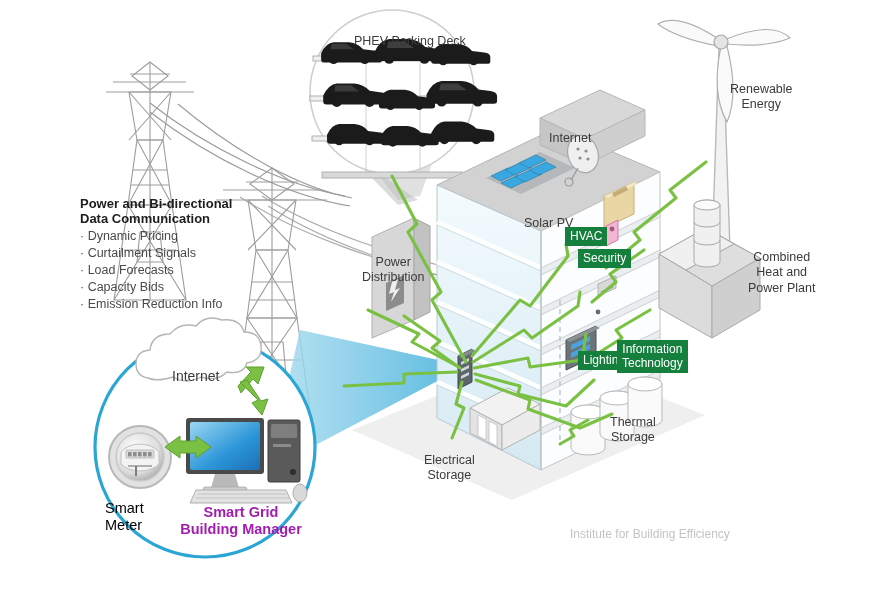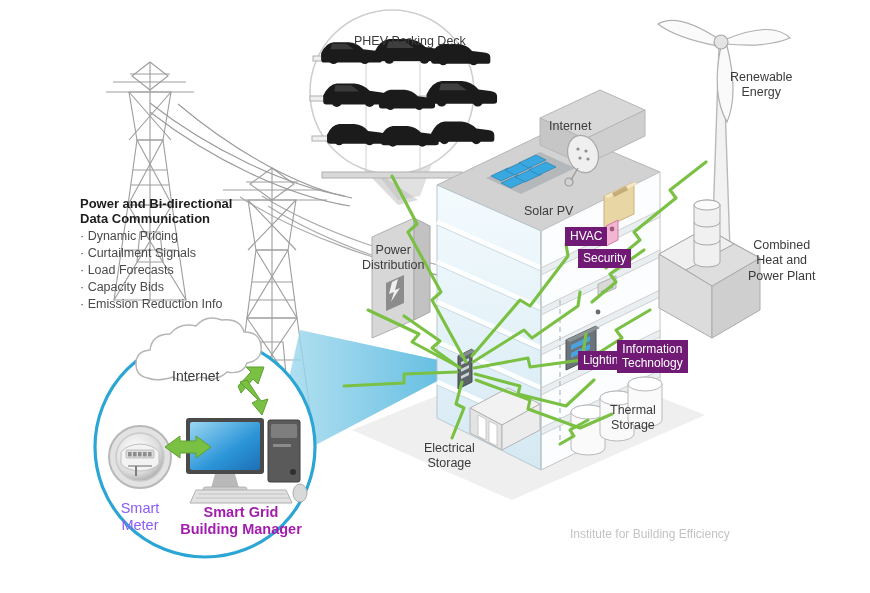--- a/index.html
+++ b/index.html
@@ -1,28 +1,28 @@
 <!DOCTYPE html>
 <html><head>
 <meta charset="utf-8">
 <title>Smart Grid Building Diagram</title>
 <style>
   html,body{margin:0;padding:0;background:#ffffff;}
   body{font-family:"Liberation Sans",sans-serif;}
   #stage{position:relative;width:870px;height:593px;background:#ffffff;overflow:hidden;}
   #art{position:absolute;left:0;top:0;width:870px;height:593px;}
-  .lbl{position:absolute;color:#3b3b3b;font-size:12.5px;line-height:1.22;white-space:pre;}
+  .lbl{position:absolute;color:#3b3b3b;font-size:12.5px;line-height:1.22;white-space:pre;margin-top:12px;}
   .lbl.c{text-align:center;}
-  .green-chip{position:absolute;background:#701a75;color:#ffffff;font-size:12px;
+  .green-chip{position:absolute;background:#15803d;color:#ffffff;font-size:12px;
     line-height:1.18;padding:2px 5px 3px 5px;white-space:pre;text-align:center;}
   .hdr{position:absolute;color:#1d1d1d;font-size:13px;font-weight:bold;line-height:1.25;white-space:pre;}
   .bul{position:absolute;color:#4a4a4a;font-size:12.5px;line-height:1.42;white-space:pre;}
   #credit{position:absolute;color:#c3c3c3;font-size:12px;white-space:pre;}
-  #smart-meter-txt{position:absolute;color:#8b5cf6;font-size:14.5px;line-height:1.2;
-    text-align:center;white-space:pre;}
+  #smart-meter-txt{position:absolute;color:#000000;font-size:14.5px;line-height:1.2;
+    text-align:left;white-space:pre;}
   #sgbm-txt{position:absolute;color:#a21caf;font-size:14.5px;font-weight:bold;
     line-height:1.2;text-align:center;white-space:pre;}
   #phev-txt{position:absolute;color:#3b3b3b;font-size:12.5px;}
   #inet-cloud-txt{position:absolute;color:#3b3b3b;font-size:14px;}
 </style>
 </head>
 <body>
 
 <div id="stage">
 

